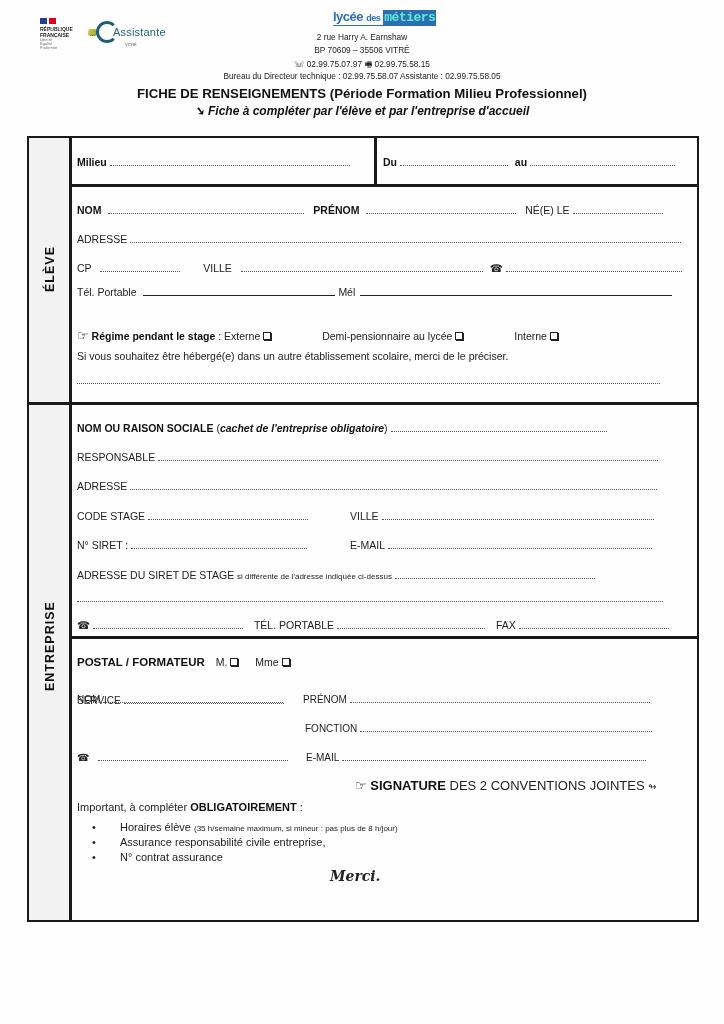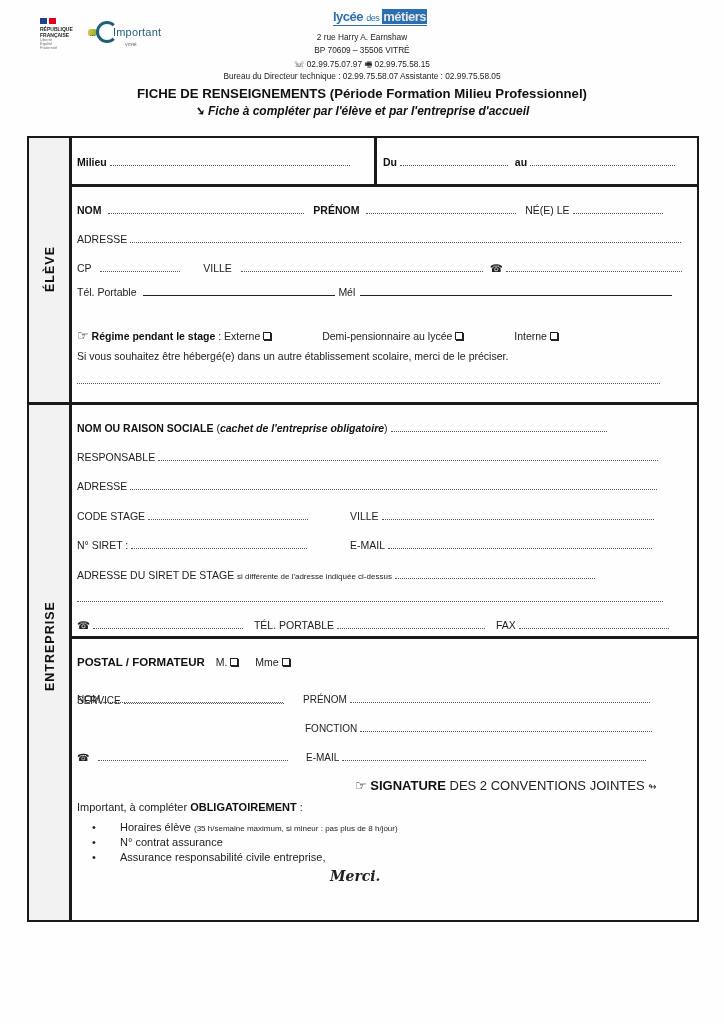--- a/index.html
+++ b/index.html
@@ -11,22 +11,22 @@
   .logo-rf .flag { display:flex; gap:2px; margin-bottom:2px; }
   .logo-rf .flag span { display:block; width:7px; height:6px; }
   .logo-rf .sub { font-weight:normal; color:#777; font-size:4px; line-height:4px; }
   .logo-ch { left:88px; top:20px; width:85px; height:30px; }
   .logo-ch .ring { position:absolute; left:8px; top:1px; width:22px; height:22px; border-radius:50%;
                    border:3px solid #1f5f7a; border-right-color:transparent; box-sizing:border-box; }
   .logo-ch .dots { position:absolute; left:0; top:9px; width:9px; height:6px; background:linear-gradient(90deg,#e8c23c,#7fb342); border-radius:3px; }
   .logo-ch .name { position:absolute; left:25px; top:6px; font-size:11px; color:#1f5f7a; letter-spacing:0.2px; }
   .logo-ch .small { position:absolute; left:37px; top:22px; font-size:4px; color:#555; }
   .lycee-logo { left:333px; top:10px; font-family:"Liberation Sans Narrow","Liberation Sans", sans-serif; font-size:13px; color:#2c6fb0; font-weight:bold; letter-spacing:-0.5px; border-bottom:1.5px solid #2c6fb0; line-height:14px; }
-  .lycee-logo .small { font-size:9px; font-weight:normal; }
-  .lycee-logo .box { background:#2c6fb0; color:#e5e5e5; padding:0 1px; }
+  .lycee-logo .small { font-size:9px; font-weight:bold; }
+  .lycee-logo .box { background:#2c6fb0; color:#5eead4; padding:0 1px;font-family:Liberation Mono, monospace; }
   .hdr-line { left:0; width:724px; text-align:center; font-size:8.3px; color:#222; }
   .title { left:0; width:724px; text-align:center; top:86px; font-size:13.2px; font-weight:bold; color:#111; }
   .subtitle { left:0; width:724px; text-align:center; top:104px; font-size:12px; font-weight:bold; font-style:italic; color:#111; }
 
   
   .frame { left:27px; top:136px; width:672px; height:786px; border:2.5px solid #1a1a1a; box-sizing:border-box; }
   .side { background:#f2f2f2; left:29px; width:41px; }
   .vline { background:#1a1a1a; width:2.5px; }
   .hline { background:#1a1a1a; height:2.5px; }
   .side-label { font-weight:bold; font-size:12.5px; letter-spacing:1px; transform:rotate(-90deg); transform-origin:center; white-space:nowrap; text-align:center; color:#111; }
@@ -53,21 +53,21 @@
   <div>RÉPUBLIQUE</div>
   <div>FRANÇAISE</div>
   <div class="sub">Liberté</div>
   <div class="sub">Égalité</div>
   <div class="sub">Fraternité</div>
 </div>
 
 <div class="abs logo-ch">
   <div class="dots"></div>
   <div class="ring"></div>
-  <div class="name">Important</div>
+  <div class="name">Assistante</div>
   <div class="small">VITRÉ</div>
 </div>
 
 <div class="abs lycee-logo">
   <span>lycée</span>
   <span class="small">des</span>
   <span class="box">métiers</span>
 </div>
 
 <div class="abs hdr-line" style="top:32px">2 rue Harry A. Earnshaw</div>
@@ -226,16 +226,16 @@
   <span class="b">SIGNATURE</span>
   <span>DES 2 CONVENTIONS JOINTES</span>
   <span style="font-size:10px">↬</span>
 </div>
 <div class="abs f" style="left:77px;top:801px;font-size:11px">
   <span>Important, à compléter</span>
   <span class="b">OBLIGATOIREMENT</span><span> :</span>
 </div>
 <ul class="abs bullets">
   <li><span>Horaires élève</span> <span style="font-size:8px">(35 h/semaine maximum, si mineur : pas plus de 8 h/jour)</span></li>
+  <li><span>Assurance responsabilité civile entreprise,</span></li>
   <li><span>N° contrat assurance</span></li>
-  <li><span>Assurance responsabilité civile entreprise,</span></li>
 </ul>
 <div class="abs merci">Merci.</div>
 
 </body></html>

